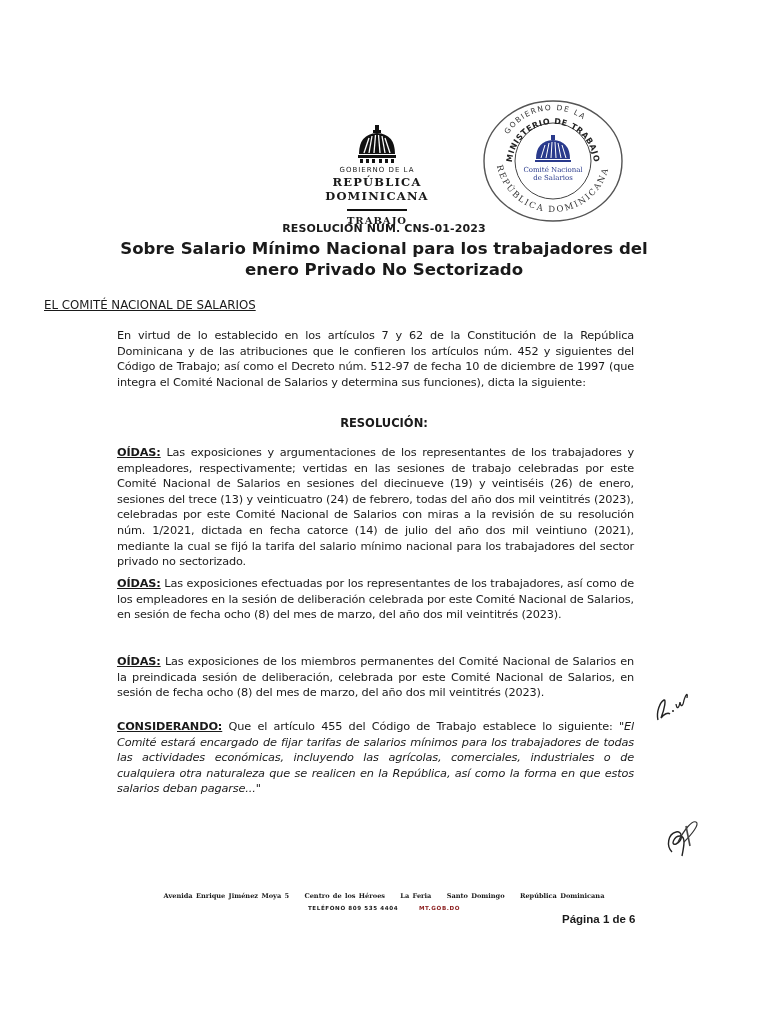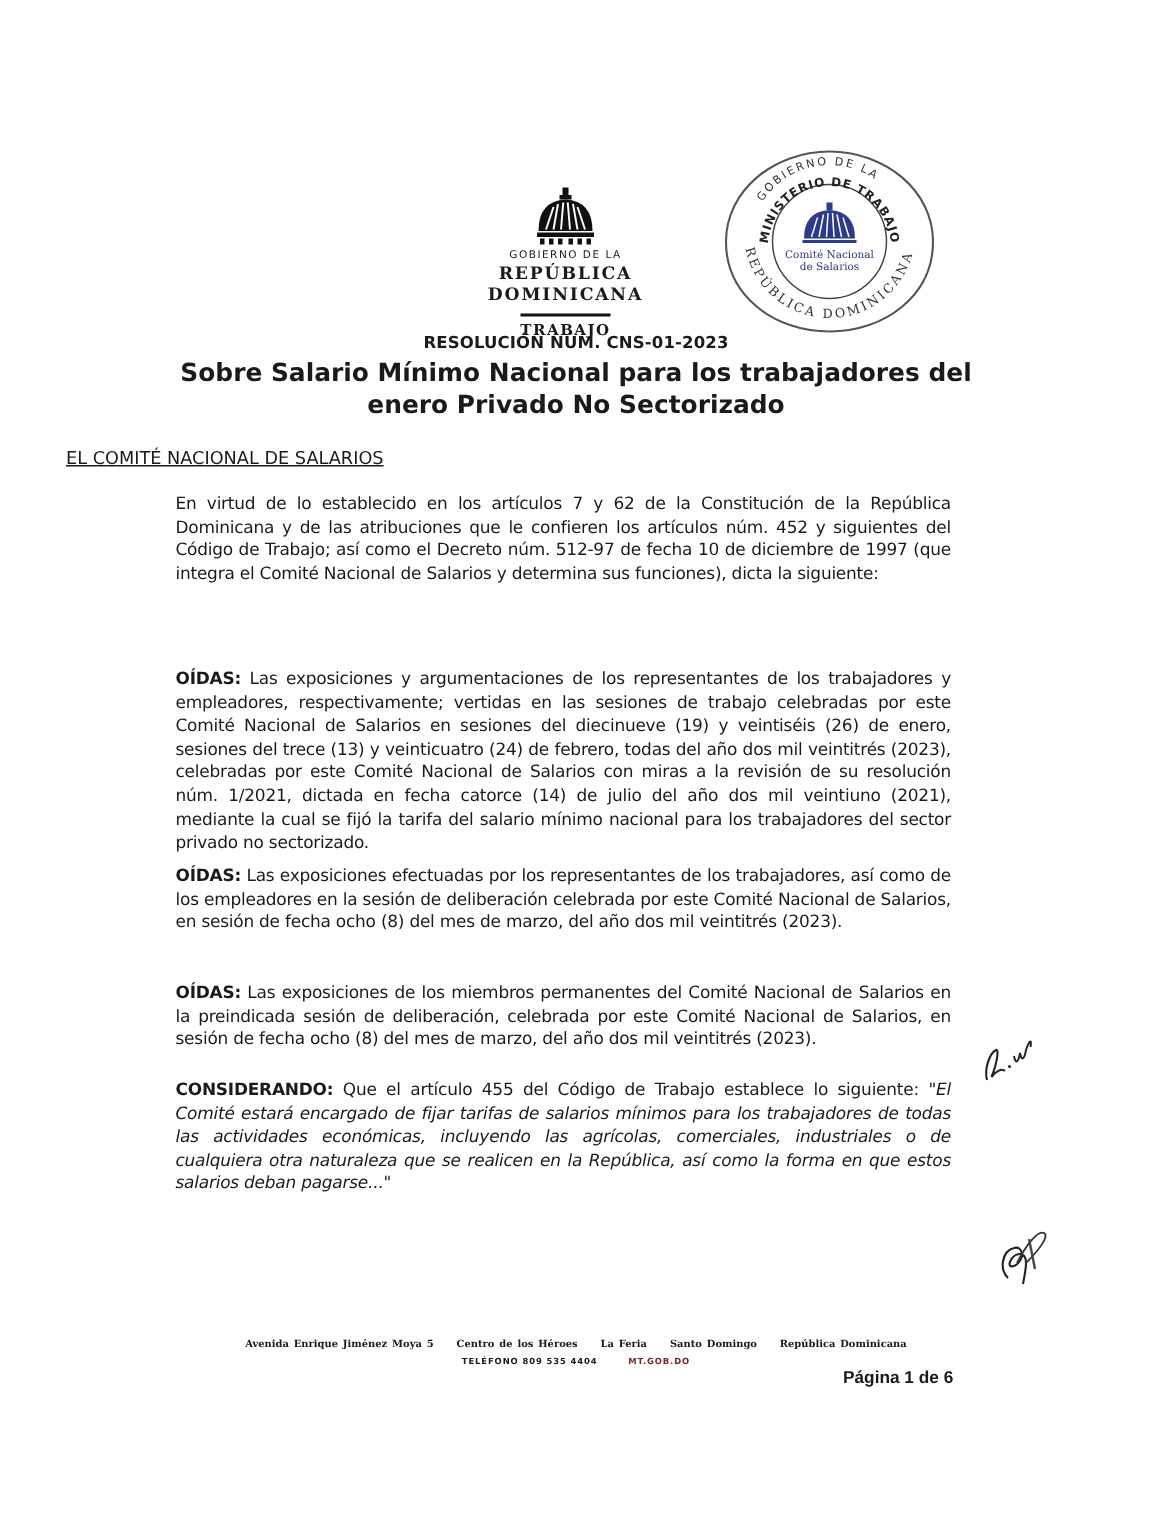--- a/index.html
+++ b/index.html
@@ -20,21 +20,21 @@
 
   .res-num { position: absolute; top: 222px; left: 0; width: 768px; text-align: center;
              font-size: 11px; font-weight: bold; letter-spacing: 0.1px; }
   .title { position: absolute; top: 238px; left: 110px; width: 548px; text-align: center;
            font-size: 16.6px; font-weight: bold; line-height: 21px; }
   .committee { position: absolute; top: 298px; left: 0; width: 768px; text-align: left;
                font-size: 11.8px; text-decoration: underline; padding-left: 44px; }
 
   .para { position: absolute; left: 117px; width: 517px; font-size: 11.3px; line-height: 15.6px;
           text-align: justify; letter-spacing: -0.15px; }
-  .para b { font-weight: bold; }
+  .para b { font-weight: bold; text-decoration: underline; }
   .para i { font-style: italic; }
   .res-head { position: absolute; top: 416px; left: 0; width: 768px; text-align: center;
               font-size: 11.5px; font-weight: bold; }
 
   .sig { position: absolute; }
 
   .page-num { position: absolute; top: 877px; left: 562px; font-family: "Liberation Sans", sans-serif;
               font-size: 11.5px; font-weight: bold; margin-top: 36px; }
   .footer-addr { position: absolute; top: 892px; left: 0; width: 768px; text-align: center;
                  font-family: "DejaVu Serif", serif; font-size: 6.6px; font-weight: bold; word-spacing: 1px; }
@@ -111,20 +111,21 @@
     <text x="75" y="75" text-anchor="middle" font-size="7" fill="#2a3a8c" font-family="DejaVu Serif, serif">Comité Nacional</text>
     <text x="75" y="83" text-anchor="middle" font-size="7" fill="#2a3a8c" font-family="DejaVu Serif, serif">de Salarios</text>
   </svg>
 
   <div class="res-num">RESOLUCIÓN NÚM. CNS-01-2023</div>
   <div class="title">Sobre Salario Mínimo Nacional para los trabajadores del enero Privado No Sectorizado</div>
   <div class="committee">EL COMITÉ NACIONAL DE SALARIOS</div>
 
   <div class="para" style="top:328px;">En virtud de lo establecido en los artículos 7 y 62 de la Constitución de la República Dominicana y de las atribuciones que le confieren los artículos núm. 452 y siguientes del Código de Trabajo; así como el Decreto núm. 512-97 de fecha 10 de diciembre de 1997 (que integra el Comité Nacional de Salarios y determina sus funciones), dicta la siguiente:</div>
 
+  <div class="res-head">RESOLUCIÓN:</div>
 
   <div class="para" style="top:445px;">
     <b>OÍDAS:</b><span> Las exposiciones y argumentaciones de los representantes de los trabajadores y empleadores, respectivamente; vertidas en las sesiones de trabajo celebradas por este Comité Nacional de Salarios en sesiones del diecinueve (19) y veintiséis (26) de enero, sesiones del trece (13) y veinticuatro (24) de febrero, todas del año dos mil veintitrés (2023), celebradas por este Comité Nacional de Salarios con miras a la revisión de su resolución núm. 1/2021, dictada en fecha catorce (14) de julio del año dos mil veintiuno (2021), mediante la cual se fijó la tarifa del salario mínimo nacional para los trabajadores del sector privado no sectorizado.</span>
   </div>
 
   <div class="para" style="top:576px;">
     <b>OÍDAS:</b><span> Las exposiciones efectuadas por los representantes de los trabajadores, así como de los empleadores en la sesión de deliberación celebrada por este Comité Nacional de Salarios, en sesión de fecha ocho (8) del mes de marzo, del año dos mil veintitrés (2023).</span>
   </div>
 
   <div class="para" style="top:654px;">

